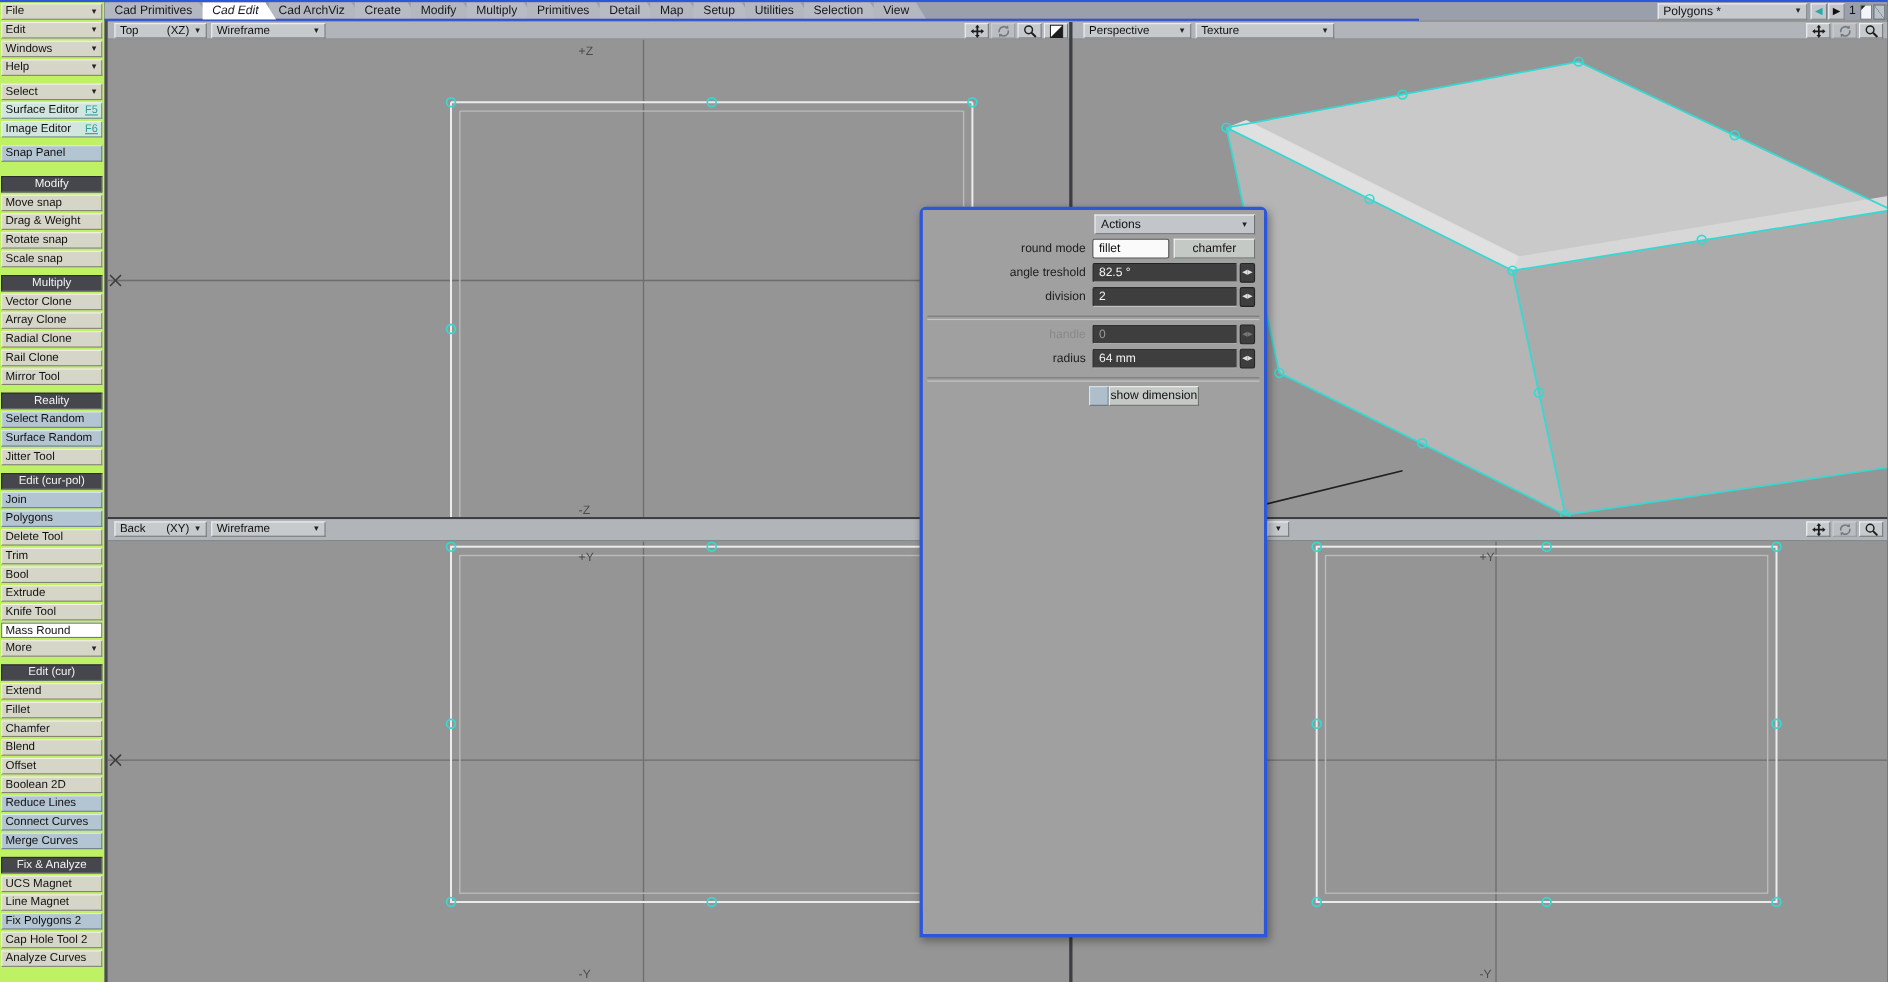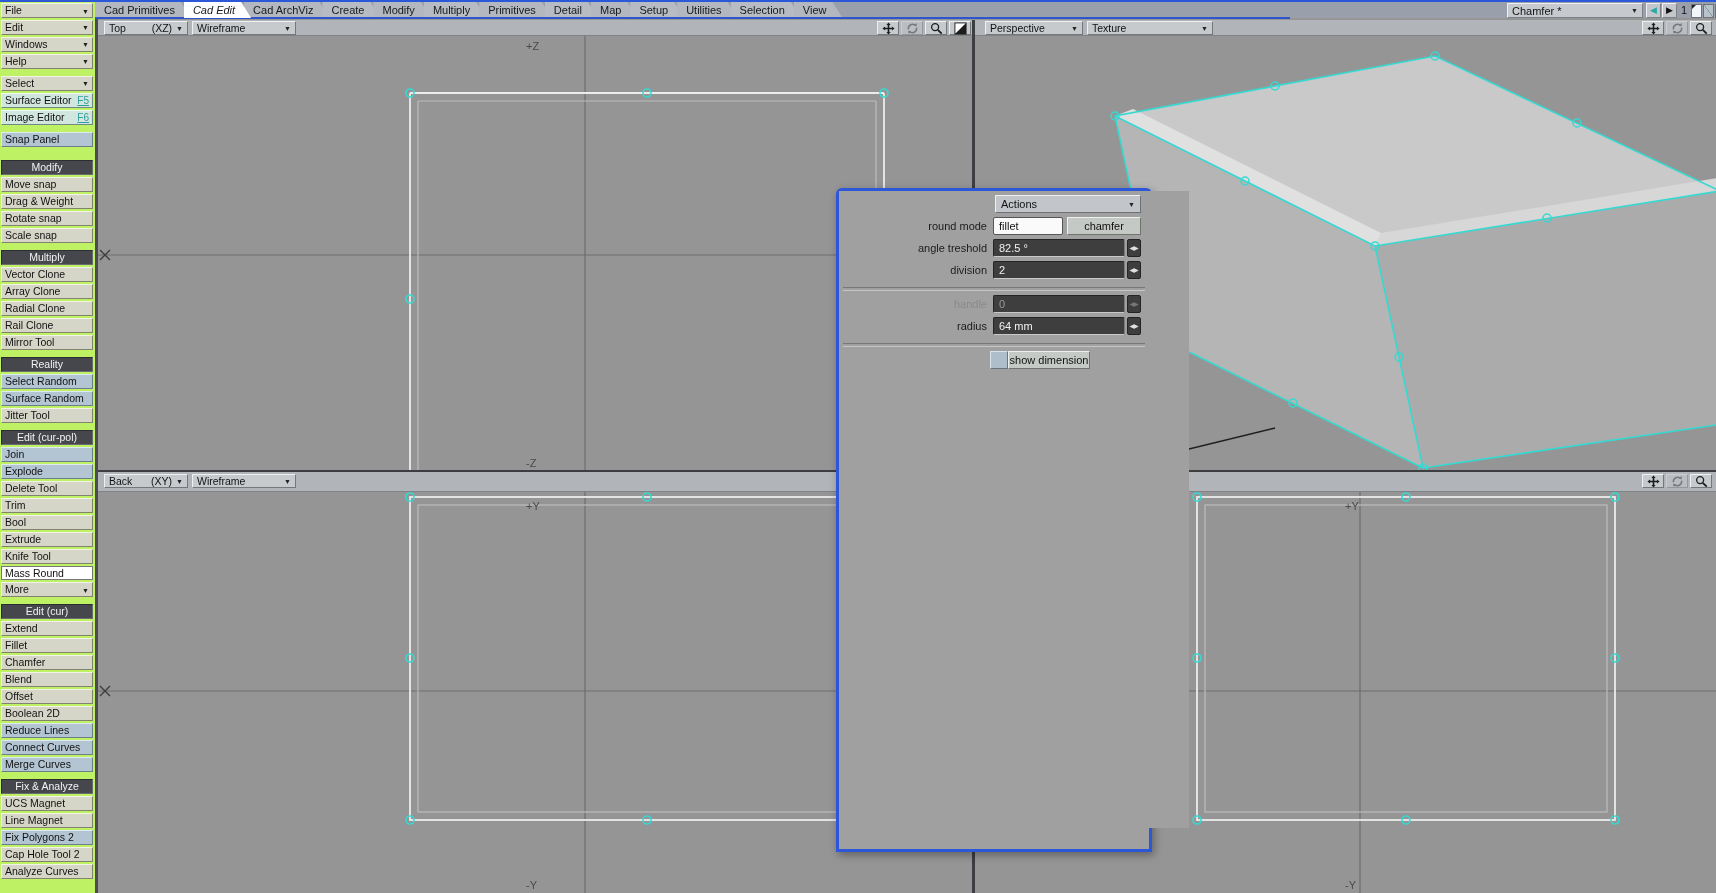--- a/index.html
+++ b/index.html
@@ -72,21 +72,21 @@
   .titlebar .ttl{flex:1;color:#fff;font-weight:bold;font-size:12px;
                  text-shadow:1px 1px 1px rgba(0,0,0,.5);margin-left:4px;white-space:nowrap;}
   .wbtn{width:19px;height:18px;margin-left:2px;border:1px solid #e8ecf8;border-radius:3px;
         box-sizing:border-box;position:relative;}
   .wbtn.min,.wbtn.max{background:linear-gradient(#5585f2,#2a58dc 45%,#1c46c6);}
   .wbtn.min::after{content:"";position:absolute;left:4px;bottom:3px;width:8px;height:3px;background:#fff;}
   .wbtn.max::after{content:"";position:absolute;left:4px;top:4px;width:8px;height:7px;
                    border:2px solid #dfe6fa;border-bottom-width:1px;box-sizing:border-box;}
   .wbtn.close{width:22px;background:linear-gradient(#f09468,#d84a1c 45%,#b83808);
               color:#fff;font-weight:bold;font-size:13px;text-align:center;line-height:15px;}
-  .dbody{position:relative;width:100%;height:637px;background:#a0a0a0;padding-left:40px;}
+  .dbody{position:relative;width:100%;height:637px;background:#a0a0a0;}
   .drow{position:absolute;left:0;width:310px;height:19px;}
   .dlabel{position:absolute;left:0;top:0;width:148px;height:19px;line-height:18px;
           text-align:right;color:#1c1c1c;font-size:11px;}
   .dlabel.dis{color:#8a8a8a;}
   .dfield{position:absolute;top:0;height:18px;line-height:17px;background:#3e3e3e;color:#f2f2f2;
           border:1px solid #242424;border-bottom-color:#c9c9c9;border-right-color:#7a7a7a;
           border-radius:2px;box-sizing:border-box;padding:0 5px;font-size:11px;}
   .dfield.dis{color:#999;}
   .dfield.white{background:#fafafa;color:#111;border-color:#555;}
   .stepper{position:absolute;top:0;width:14px;height:18px;background:#3e3e3e;
@@ -270,21 +270,21 @@
         <span class="t">Edit (cur-pol)</span>
 
       </div>
 
       <div class="sb blue">
         <span class="t">Join</span>
 
       </div>
 
       <div class="sb blue">
-        <span class="t">Explode</span>
+        <span class="t">Polygons</span>
 
       </div>
 
       <div class="sb beige">
         <span class="t">Delete Tool</span>
 
       </div>
 
       <div class="sb beige">
         <span class="t">Trim</span>
@@ -432,21 +432,21 @@
 
         <div class="tab inactive">Setup</div>
 
         <div class="tab inactive">Utilities</div>
 
         <div class="tab inactive">Selection</div>
 
         <div class="tab inactive">View</div>
       </div>
     <div class="objsel">
-      <span class="lbl">Chamfer *</span>
+      <span class="lbl">Polygons *</span>
       <span class="darr">▼</span>
     </div>
     <div class="navbtn" style="left:1551px;color:#2aa8a8;">◀</div>
     <div class="navbtn" style="left:1567px;">▶</div>
     <div class="layerNum">1</div>
     <div class="layers">
 
         <div class="layerbox current"></div>
 
         <div class="layerbox back"></div>

